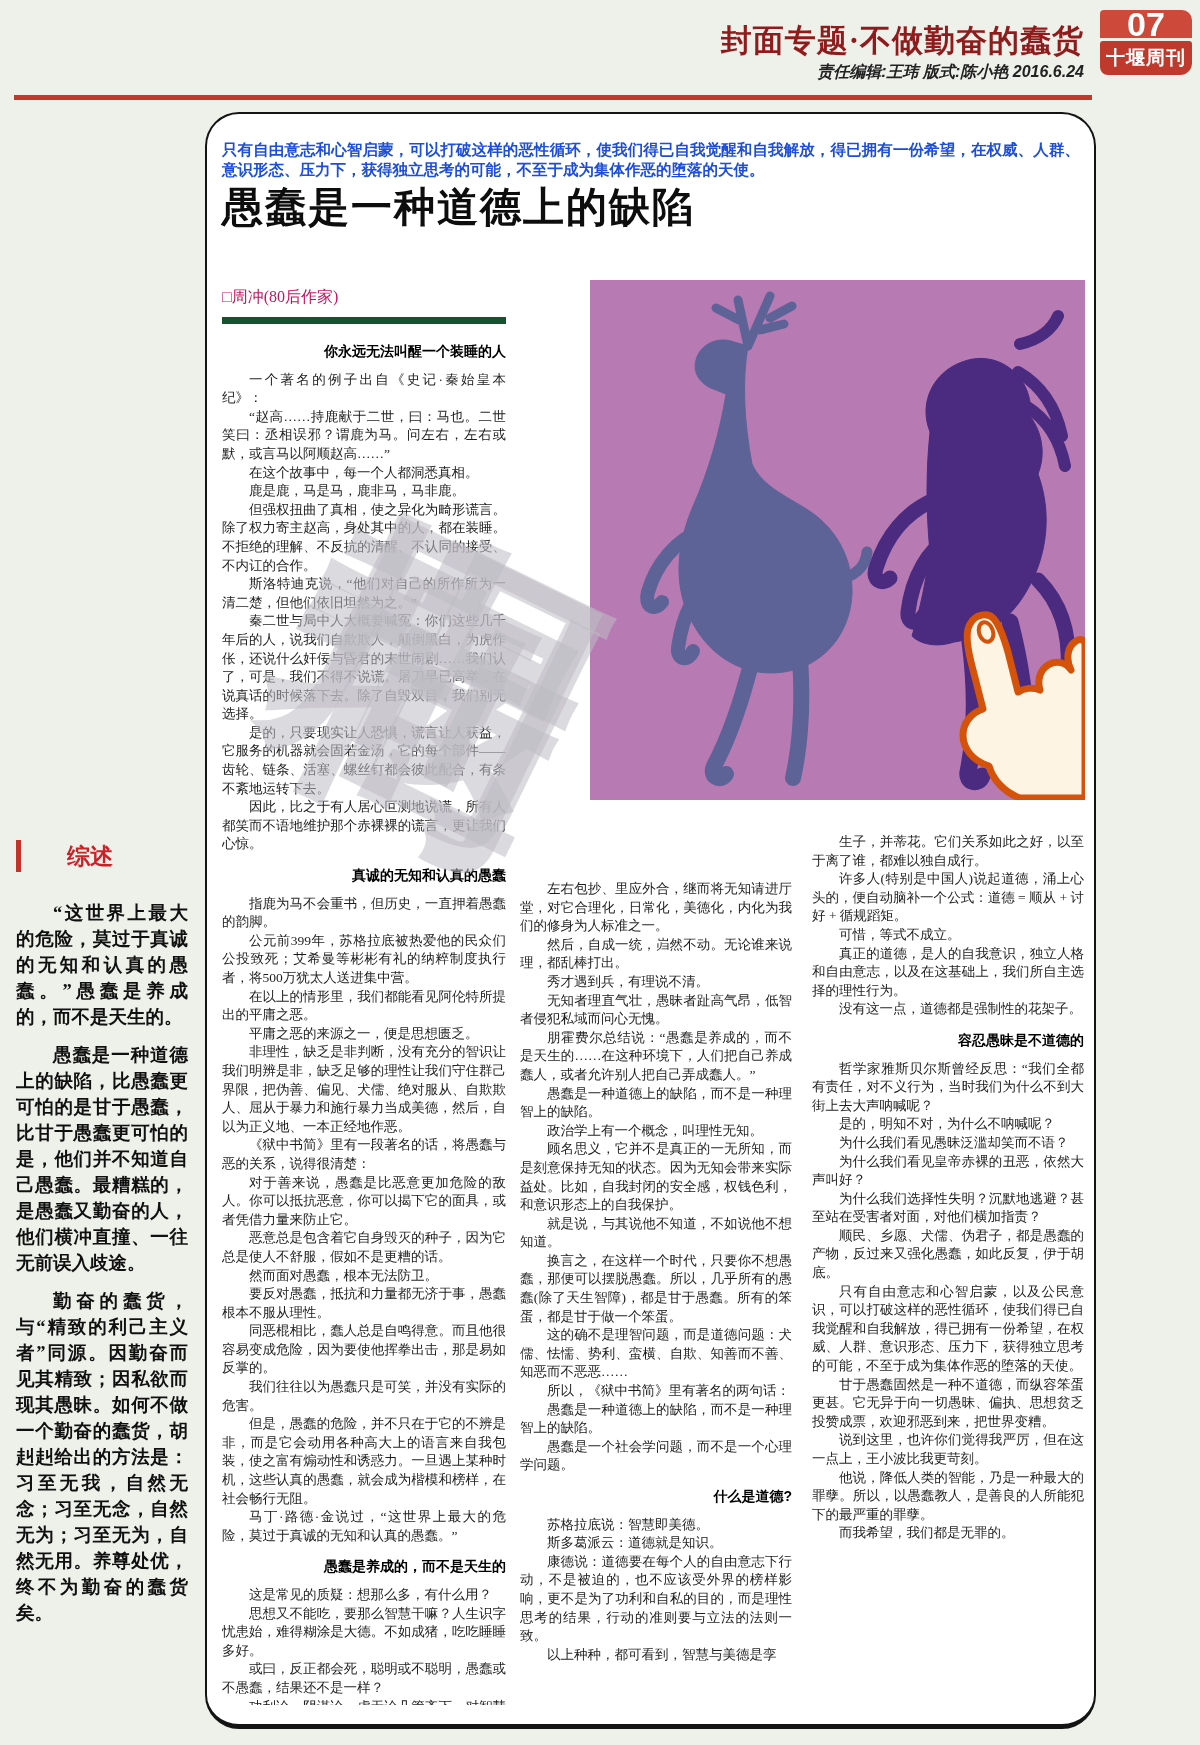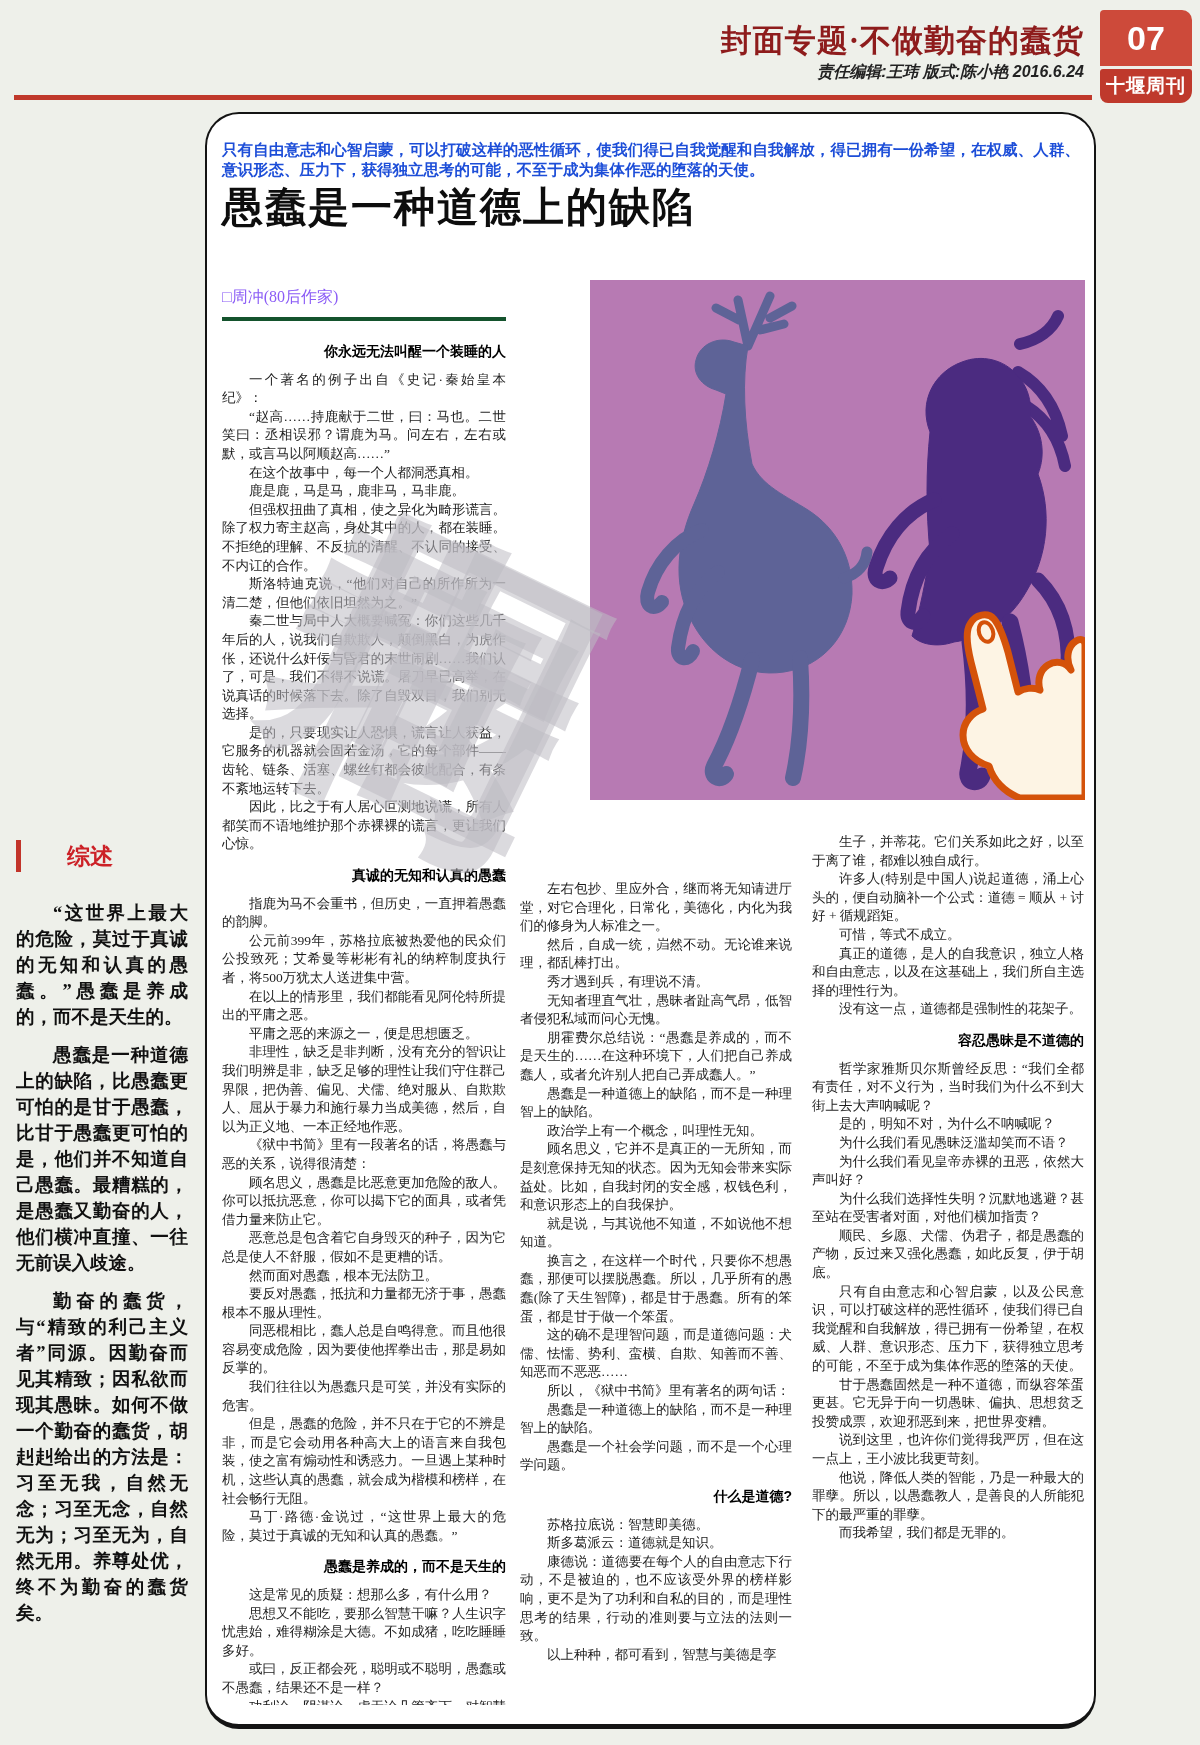--- a/index.html
+++ b/index.html
@@ -5,36 +5,36 @@
   html,body{margin:0;padding:0;}
   body{background:#e4e6e0;}
   .page{position:relative;width:1200px;height:1745px;background:#eef0ea;overflow:hidden;
         font-family:"Liberation Serif","DejaVu Serif",serif;}
   
   .hdr-title{position:absolute;top:20px;right:116px;font-size:31px;font-weight:bold;
              color:#8e1c1c;letter-spacing:1px;font-family:"Liberation Serif","DejaVu Serif",serif;}
   .hdr-credits{position:absolute;top:62px;right:116px;font-size:16px;font-style:italic;
                font-weight:bold;color:#222;font-family:"Liberation Sans","DejaVu Sans",sans-serif;}
   .folio{position:absolute;left:1100px;top:10px;width:92px;}
-  .folio .num{height:56px;background:#cd4a3a;color:#fff;font-size:34px;font-weight:bold;
+  .folio .num{height:28px;background:#cd4a3a;color:#fff;font-size:34px;font-weight:bold;
               display:flex;align-items:center;justify-content:center;border-radius:4px 10px 0 0;
               font-family:"Liberation Sans","DejaVu Sans",sans-serif;}
   .folio .brand{height:34px;margin-top:3px;background:#bf392c;color:#fff;font-size:19px;
                 font-weight:bold;display:flex;align-items:center;justify-content:center;
                 letter-spacing:1px;border-radius:3px 3px 12px 8px;}
   .hdr-rule{position:absolute;left:14px;top:95px;width:1078px;height:5px;background:#c0392b;}
   
   .content-box{position:absolute;left:205px;top:112px;width:887px;height:1610px;background:#fff;
                border:2px solid #141414;border-bottom-width:5px;border-radius:34px;}
   .intro{position:absolute;left:222px;top:140px;width:858px;font-size:15.5px;line-height:20px;
          font-weight:bold;color:#1d4ed8;text-align:justify;z-index:2;}
   .main-title{position:absolute;left:222px;top:180px;font-size:41px;font-weight:bold;color:#0d0d0d;
               letter-spacing:2px;z-index:2;}
-  .author{position:absolute;left:222px;top:287px;width:284px;font-size:16px;color:#8b5cf6;
-          padding-bottom:9px;border-bottom:4px solid #14532d;z-index:2;}
+  .author{position:absolute;left:222px;top:287px;width:284px;font-size:16px;color:#be185d;
+          padding-bottom:9px;border-bottom:7px solid #14532d;z-index:2;}
   
   .col{position:absolute;overflow:hidden;z-index:2;color:#1d1d1d;font-size:13.5px;
        line-height:18.6px;text-align:justify;}
   .col1{left:222px;top:330px;width:284px;height:1375px;}
   .col2{left:520px;top:880px;width:272px;height:872px;}
   .col3{left:812px;top:833px;width:272px;height:872px;}
   .col p{margin:0;text-indent:2em;}
   .col h3{margin:12px 0 10px 0;text-align:right;text-indent:0;font-size:14px;color:#000;
           font-family:"Liberation Sans","DejaVu Sans",sans-serif;}
   
@@ -112,21 +112,21 @@
       <p>秦二世与局中人大概要喊冤：你们这些几千年后的人，说我们自欺欺人，颠倒黑白，为虎作伥，还说什么奸佞与昏君的末世闹剧……我们认了，可是，我们不得不说谎。屠刀早已高举，在说真话的时候落下去。除了自毁双目，我们别无选择。</p>
       <p>是的，只要现实让人恐惧，谎言让人获益，它服务的机器就会固若金汤，它的每个部件——齿轮、链条、活塞、螺丝钉都会彼此配合，有条不紊地运转下去。</p>
       <p>因此，比之于有人居心叵测地说谎，所有人都笑而不语地维护那个赤裸裸的谎言，更让我们心惊。</p>
       <h3>真诚的无知和认真的愚蠢</h3>
       <p>指鹿为马不会重书，但历史，一直押着愚蠢的韵脚。</p>
       <p>公元前399年，苏格拉底被热爱他的民众们公投致死；艾希曼等彬彬有礼的纳粹制度执行者，将500万犹太人送进集中营。</p>
       <p>在以上的情形里，我们都能看见阿伦特所提出的平庸之恶。</p>
       <p>平庸之恶的来源之一，便是思想匮乏。</p>
       <p>非理性，缺乏是非判断，没有充分的智识让我们明辨是非，缺乏足够的理性让我们守住群己界限，把伪善、偏见、犬儒、绝对服从、自欺欺人、屈从于暴力和施行暴力当成美德，然后，自以为正义地、一本正经地作恶。</p>
       <p>《狱中书简》里有一段著名的话，将愚蠢与恶的关系，说得很清楚：</p>
-      <p>顾名思义，愚蠢是比恶意更加危险的敌人。你可以抵抗恶意，你可以揭下它的面具，或者凭借力量来防止它。</p>
+      <p>对于善来说，愚蠢是比恶意更加危险的敌人。你可以抵抗恶意，你可以揭下它的面具，或者凭借力量来防止它。</p>
       <p>恶意总是包含着它自身毁灭的种子，因为它总是使人不舒服，假如不是更糟的话。</p>
       <p>然而面对愚蠢，根本无法防卫。</p>
       <p>要反对愚蠢，抵抗和力量都无济于事，愚蠢根本不服从理性。</p>
       <p>同恶棍相比，蠢人总是自鸣得意。而且他很容易变成危险，因为要使他挥拳出击，那是易如反掌的。</p>
       <p>我们往往以为愚蠢只是可笑，并没有实际的危害。</p>
       <p>但是，愚蠢的危险，并不只在于它的不辨是非，而是它会动用各种高大上的语言来自我包装，使之富有煽动性和诱惑力。一旦遇上某种时机，这些认真的愚蠢，就会成为楷模和榜样，在社会畅行无阻。</p>
       <p>马丁·路德·金说过，“这世界上最大的危险，莫过于真诚的无知和认真的愚蠢。”</p>
       <h3>愚蠢是养成的，而不是天生的</h3>
       <p>这是常见的质疑：想那么多，有什么用？</p>
       <p>思想又不能吃，要那么智慧干嘛？人生识字忧患始，难得糊涂是大德。不如成猪，吃吃睡睡多好。</p>

